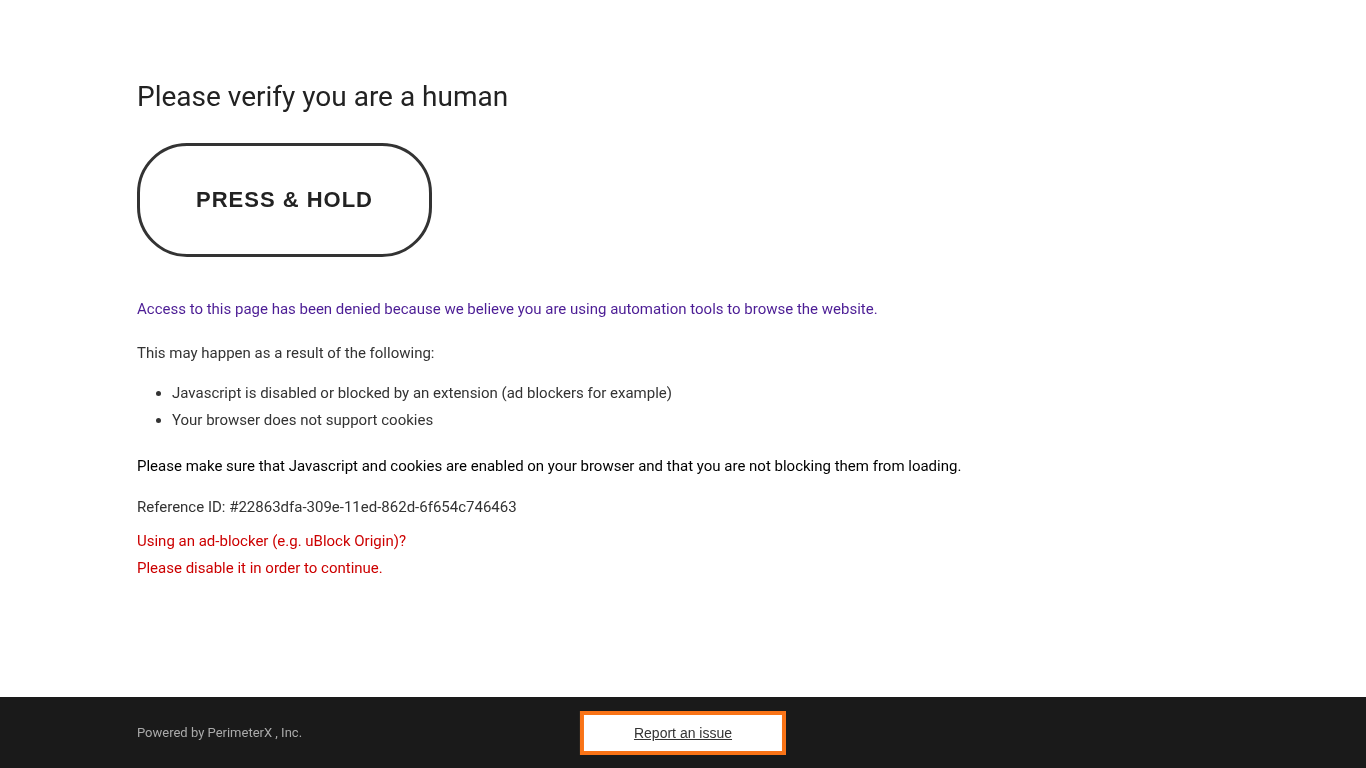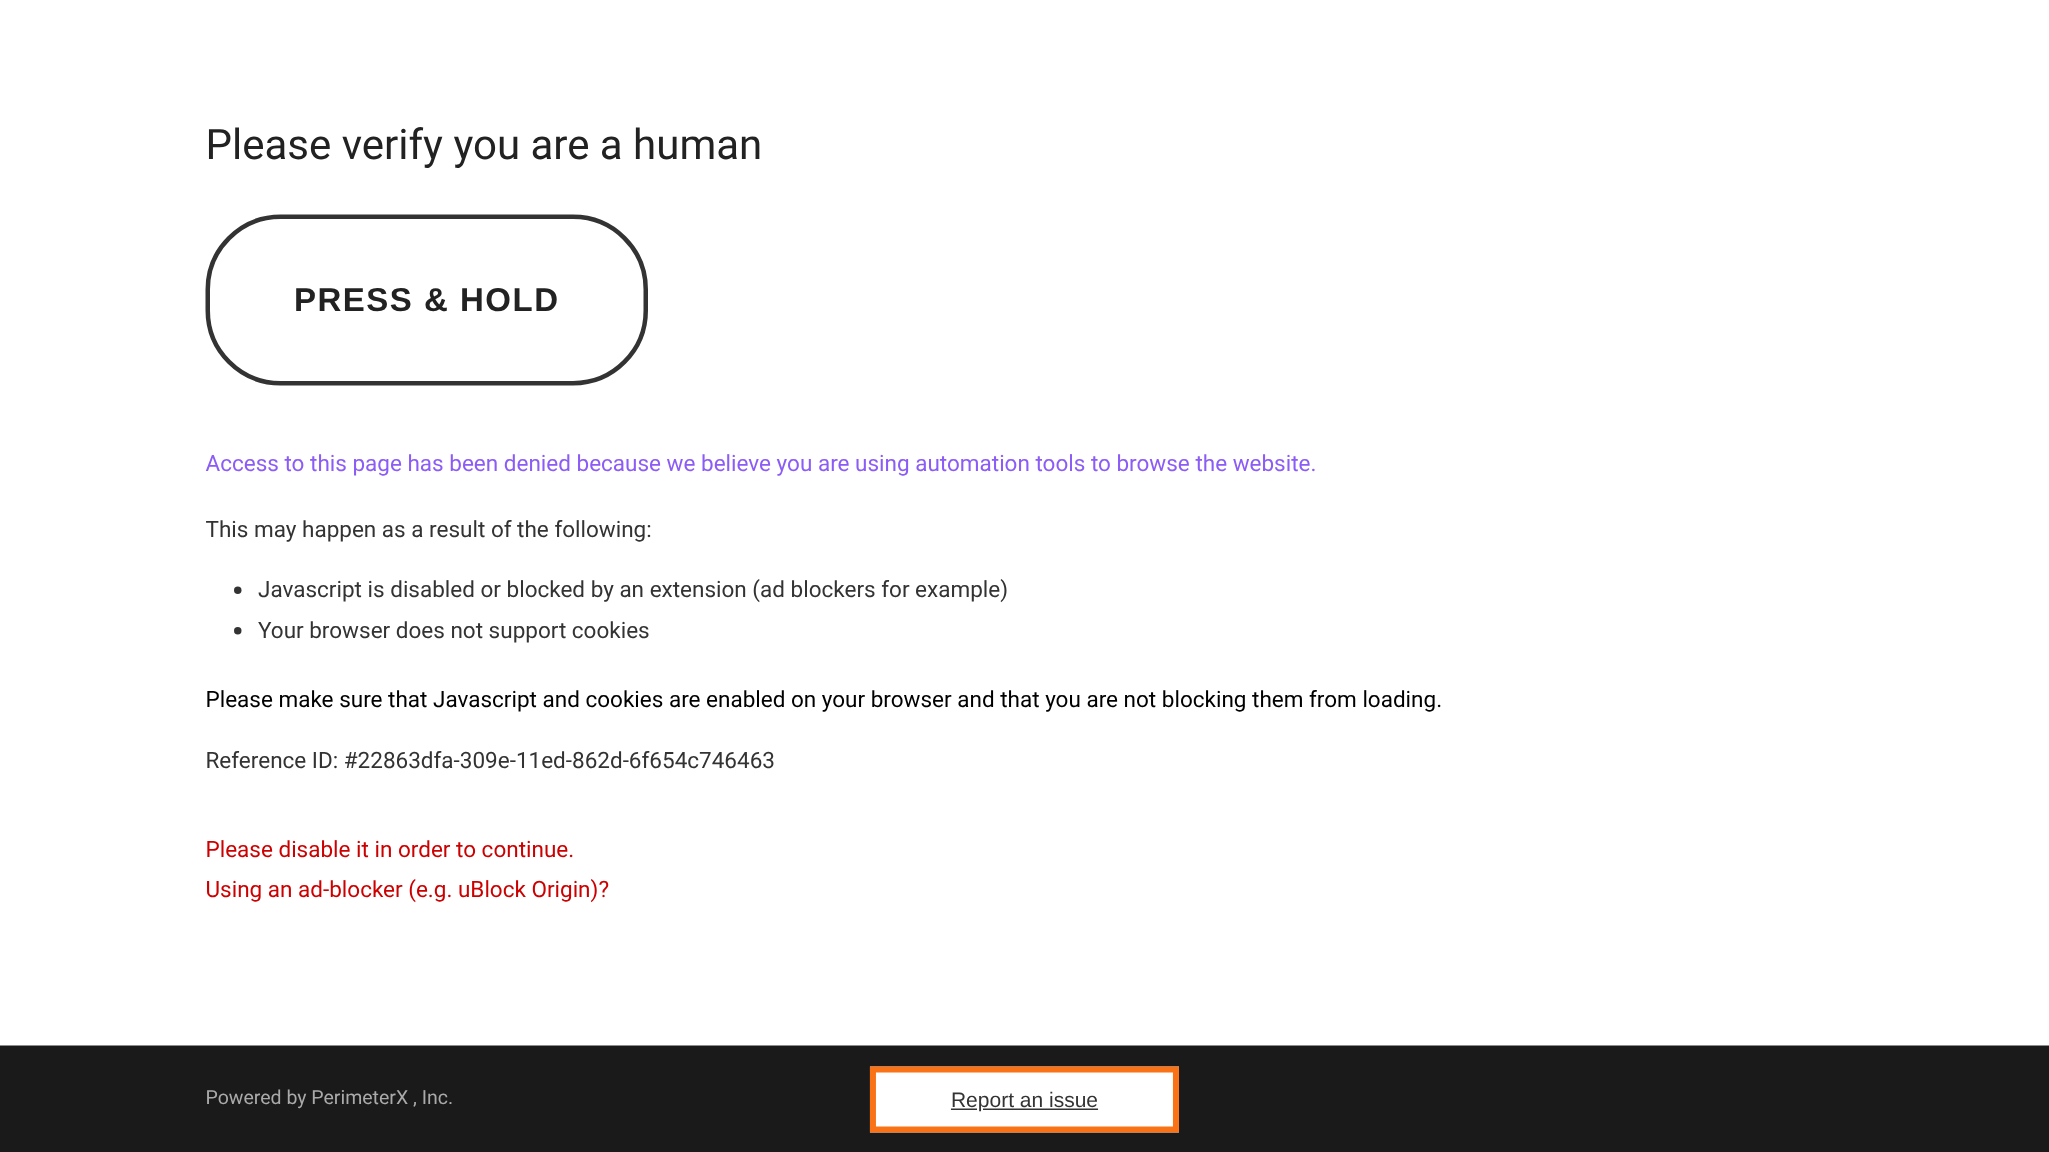--- a/index.html
+++ b/index.html
@@ -47,21 +47,21 @@
 
     .press-hold-btn span {
       font-size: 22px;
       font-weight: 700;
       letter-spacing: 1px;
       color: #222222;
     }
 
     .description-text {
       font-size: 15px;
-      color: #8b5cf6;
+      color: #4c1d95;
       line-height: 1.6;
       max-width: 800px;
       margin-bottom: 20px;
     }
 
     .may-happen-text {
       font-size: 15px;
       color: #333333;
       line-height: 1.6;
       max-width: 800px;
@@ -84,21 +84,21 @@
       font-size: 15px;
       color: #000000;
       line-height: 1.6;
       max-width: 900px;
       margin-bottom: 20px;
     }
 
     .reference-text {
       font-size: 15px;
       color: #333333;
-      margin-bottom: 37px;
+      margin-bottom: 12px;
     }
 
     .adblocker-text {
       font-size: 15px;
       color: #cc0000;
       line-height: 1.8;
     }
 
     .footer {
       height: 71px;
@@ -144,21 +144,21 @@
   <ul class="bullet-list">
     <li>Javascript is disabled or blocked by an extension (ad blockers for example)</li>
     <li>Your browser does not support cookies</li>
   </ul>
 
   <p class="make-sure-text">Please make sure that Javascript and cookies are enabled on your browser and that you are not blocking them from loading.</p>
 
   <p class="reference-text">Reference ID: #22863dfa-309e-11ed-862d-6f654c746463</p>
 
   <div class="adblocker-text">
+    <div>Using an ad-blocker (e.g. uBlock Origin)?</div>
     <div>Please disable it in order to continue.</div>
-    <div>Using an ad-blocker (e.g. uBlock Origin)?</div>
   </div>
 </div>
 
 <footer class="footer">
   <span class="footer-powered">Powered by PerimeterX , Inc.</span>
   <button class="footer-report-btn">Report an issue</button>
 </footer>
 
 </body></html>

